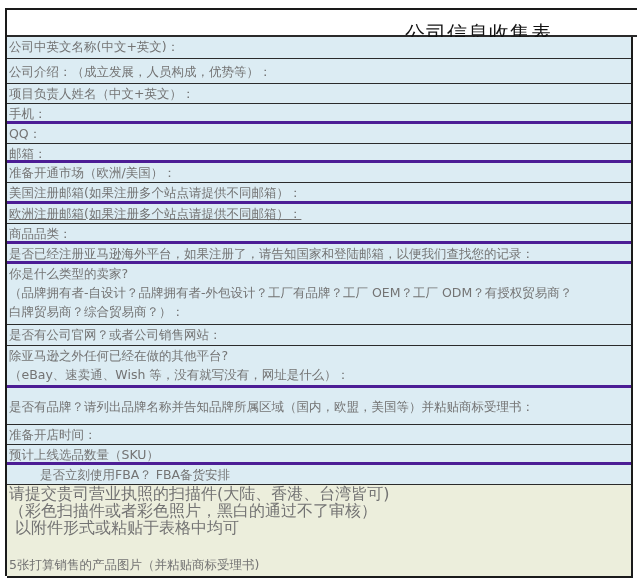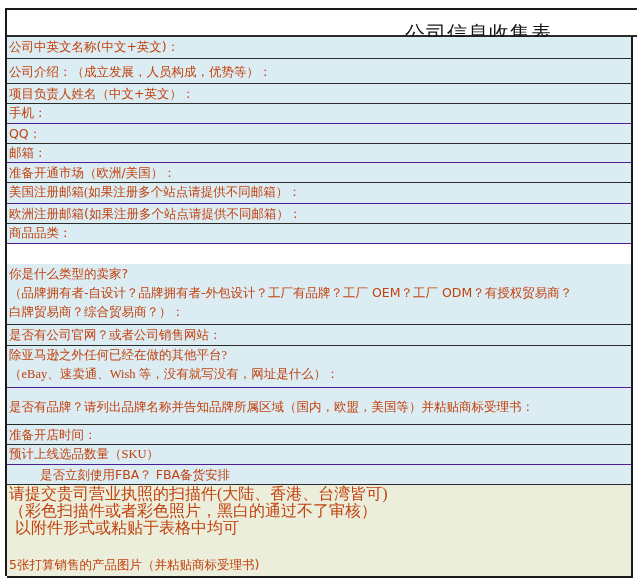--- a/index.html
+++ b/index.html
@@ -9,22 +9,22 @@
            border-left:2px solid #1a1a1a; border-top:2px solid #1a1a1a;
            box-sizing:border-box; }
   .rightcol { position:absolute; left:631px; top:37px; width:9px; height:541px;
               border-left:2px solid #1a1a1a; background:#ffffff; box-sizing:border-box; }
   .title-row { position:absolute; left:0; top:0; width:630px; height:27px;
                background:#ffffff; border-bottom:2px solid #2a2a2a; box-sizing:border-box; }
   .title { position:absolute; left:398px; top:2px; font-size:20px; color:#111;
            letter-spacing:1px;margin-top:8px; }
   .row { position:absolute; left:0; width:626px; background:#dcecf3;
          border-bottom:1.5px solid #2b2b2b; box-sizing:border-box;
-         font-size:12.5px; color:#c2410c; line-height:19px; padding-left:2px; }
-  .row.thin { border-bottom:1px solid #4c1d95;font-family:Liberation Serif, serif; }
+         font-size:12.5px; color:#737373; line-height:19px; padding-left:2px; }
+  .row.thin { border-bottom:3px solid #4c1d95; }
   .row.tan { background:#eceedc; }
   .row .line { white-space:nowrap; }
   .bottom-line { position:absolute; left:0; top:566px; width:632px; border-top:2px solid #1a1a1a; }
 </style>
 </head>
 <body>
 
 <div class="sheet">
   <div class="title-row">
     <span class="title">公司信息收集表</span>
@@ -47,25 +47,28 @@
   </div>
   <div class="row thin" style="top:134px;height:19px;">
     <div class="line">邮箱：</div>
   </div>
   <div class="row" style="top:153px;height:20px;">
     <div class="line">准备开通市场（欧洲/美国）：</div>
   </div>
   <div class="row thin" style="top:173px;height:21px;">
     <div class="line">美国注册邮箱(如果注册多个站点请提供不同邮箱）：</div>
   </div>
-  <div class="row" style="top:194px;height:20px;">
+  <div class="row" style="top:194px;height:20px;text-decoration:underline;">
     <div class="line">欧洲注册邮箱(如果注册多个站点请提供不同邮箱）：</div>
   </div>
   <div class="row thin" style="top:214px;height:20px;">
     <div class="line">商品品类：</div>
+  </div>
+  <div class="row thin" style="top:234px;height:20px;">
+    <div class="line">是否已经注册亚马逊海外平台，如果注册了，请告知国家和登陆邮箱，以便我们查找您的记录：</div>
   </div>
   <div class="row" style="top:315px;height:21px;">
     <div class="line">是否有公司官网？或者公司销售网站：</div>
   </div>
   <div class="row" style="top:254px;height:61px;">
     <div class="line">你是什么类型的卖家?</div>
     <div class="line">（品牌拥有者-自设计？品牌拥有者-外包设计？工厂有品牌？工厂 OEM？工厂 ODM？有授权贸易商？</div>
     <div class="line">白牌贸易商？综合贸易商？）：</div>
   </div>
   <div class="row thin" style="top:336px;height:42px;">

